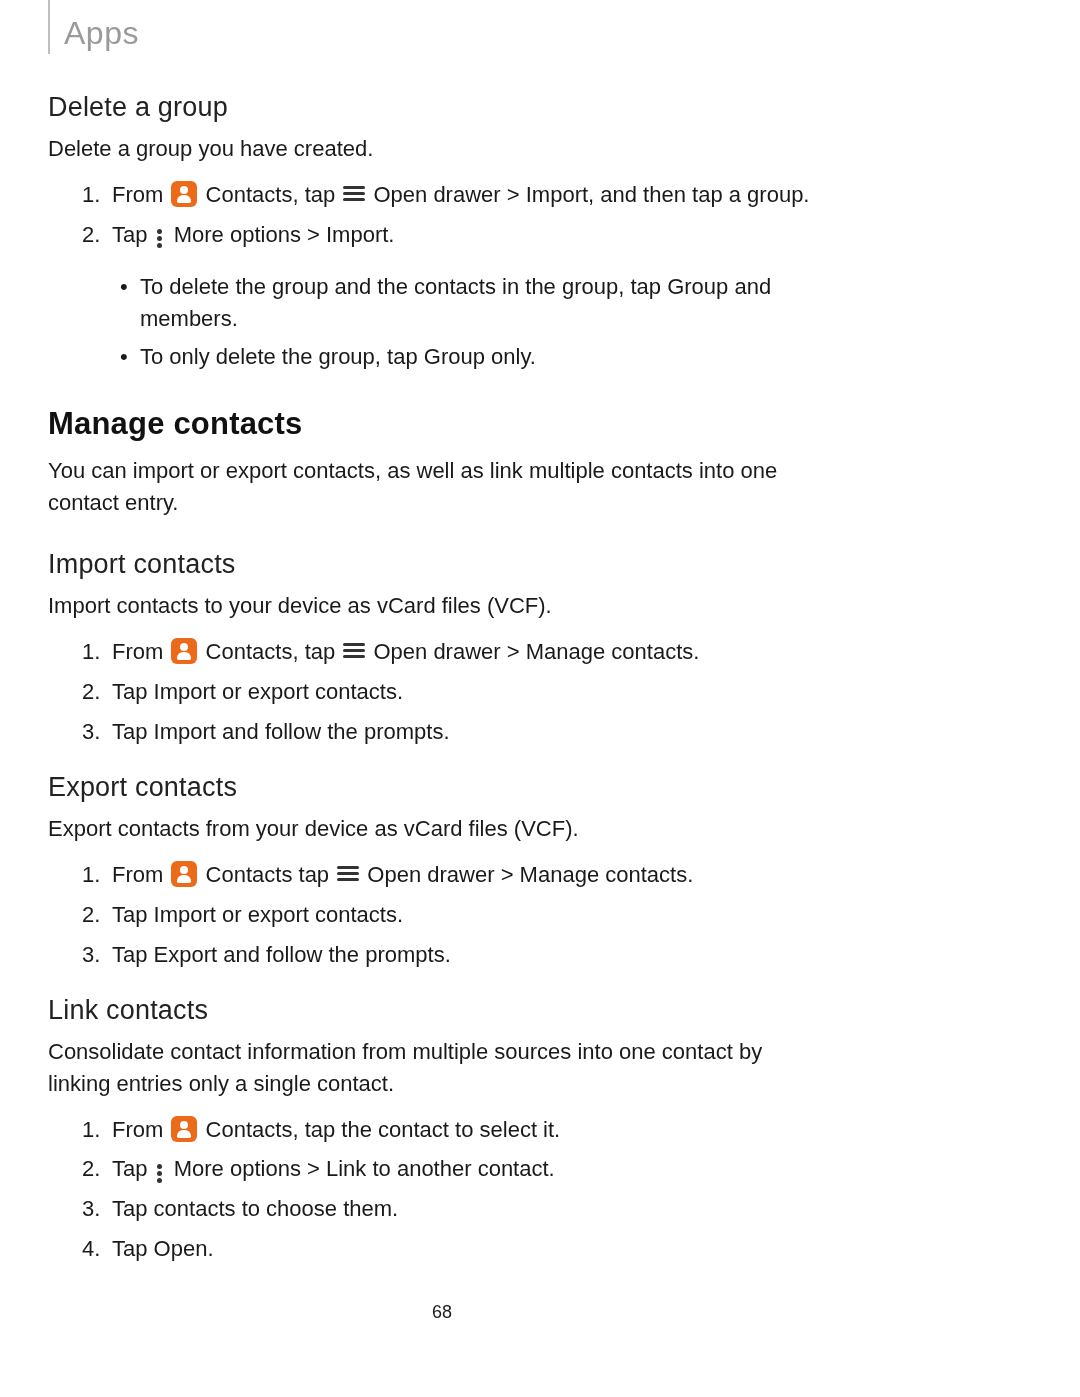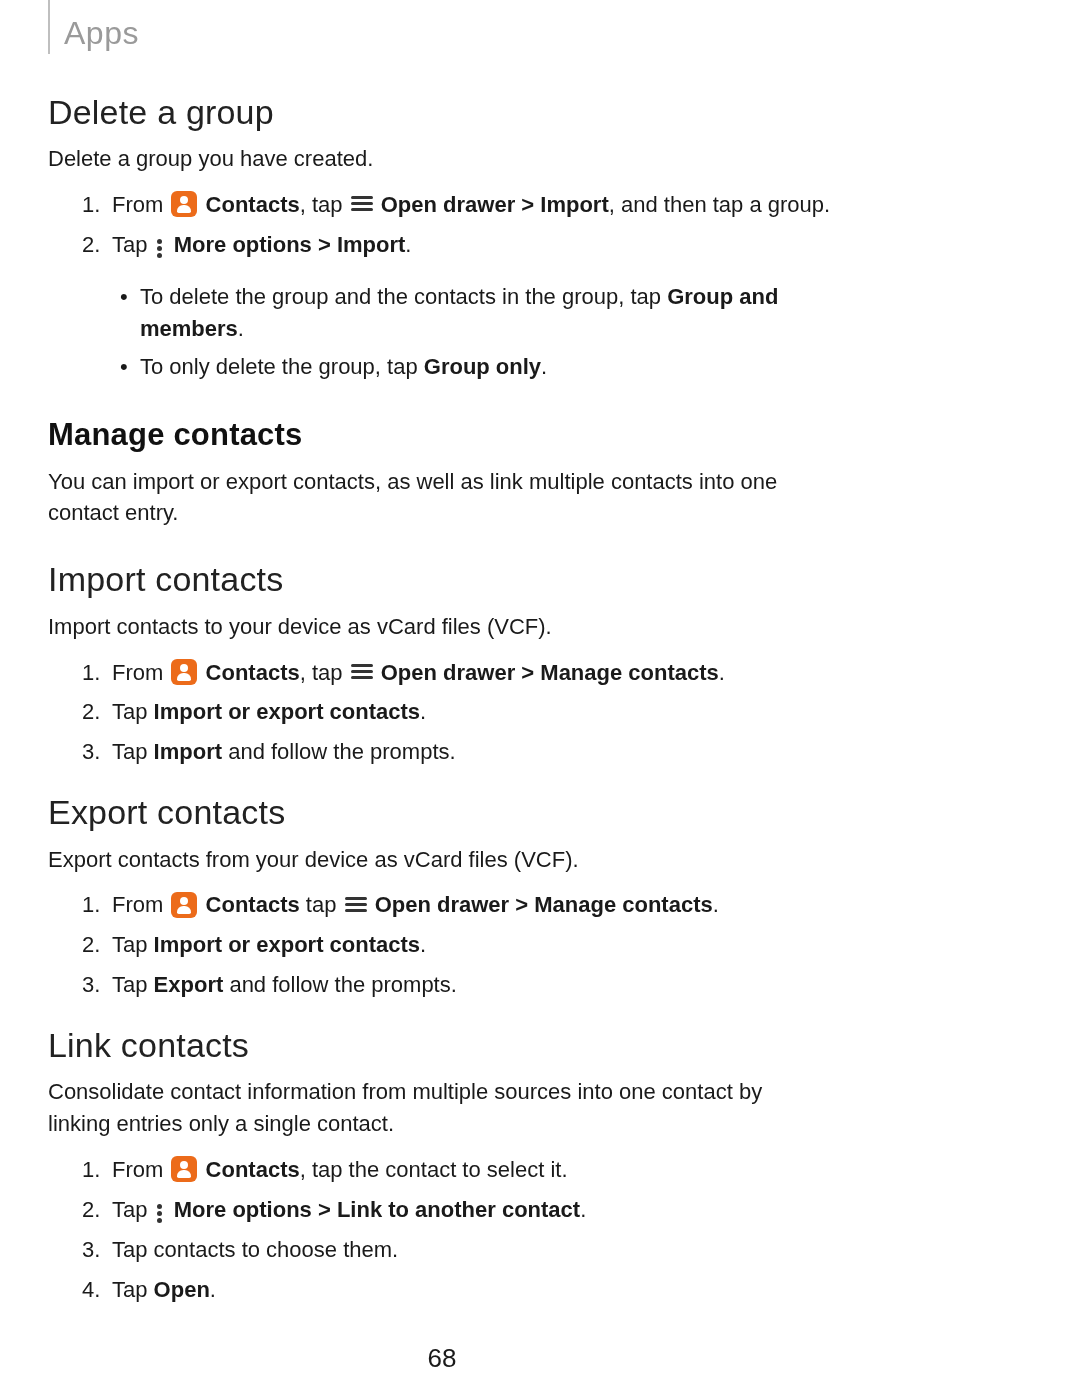--- a/index.html
+++ b/index.html
@@ -33,21 +33,21 @@
   }
   .section-tab .label {
     position: absolute;
     left: 16px;
     top: 10px;
     font-size: 32px;
     color: #9a9a9a;
     letter-spacing: 0.5px;
   }
   h3.sub {
-    font-size: 34px;
+    font-size: 27px;
     font-weight: 500;
     margin: 0 0 6px 0;
     letter-spacing: 0.2px;
     color: #222;
   }
   h2.main {
     font-size: 31px;
     font-weight: 700;
     margin: 30px 0 8px 0;
     letter-spacing: 0.2px;
@@ -81,21 +81,21 @@
   ul.bul > li {
     position: relative;
     margin: 6px 0;
   }
   ul.bul > li::before {
     content: "•";
     position: absolute;
     left: -20px;
     top: 0;
   }
-  .b { font-weight: 700; margin-top: 36px; }
+  .b { font-weight: 400; margin-top: 36px; }
   .icon {
     display: inline-block;
     vertical-align: middle;
     margin: 0 2px;
   }
   .icon.contacts {
     width: 26px;
     height: 26px;
     border-radius: 6px;
     background: #ec6b1a;
@@ -141,21 +141,21 @@
   .icon.more span {
     display: block;
     width: 5px;
     height: 5px;
     border-radius: 50%;
     background: #333;
     margin: 2px auto;
   }
   .pageno {
     text-align: center;
-    font-size: 26px;
+    font-size: 18px;
     margin-top: 34px;
   }
 </style>
 </head>
 <body>
 
 <div class="page">
 
   <div class="section-tab">
     <div class="vline"></div>

